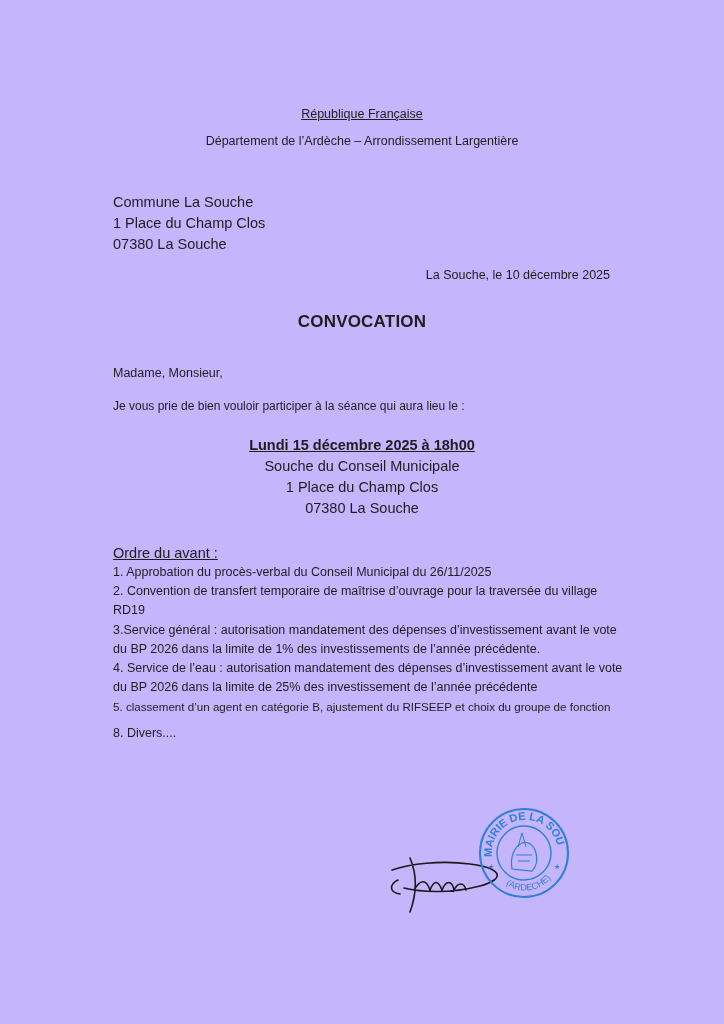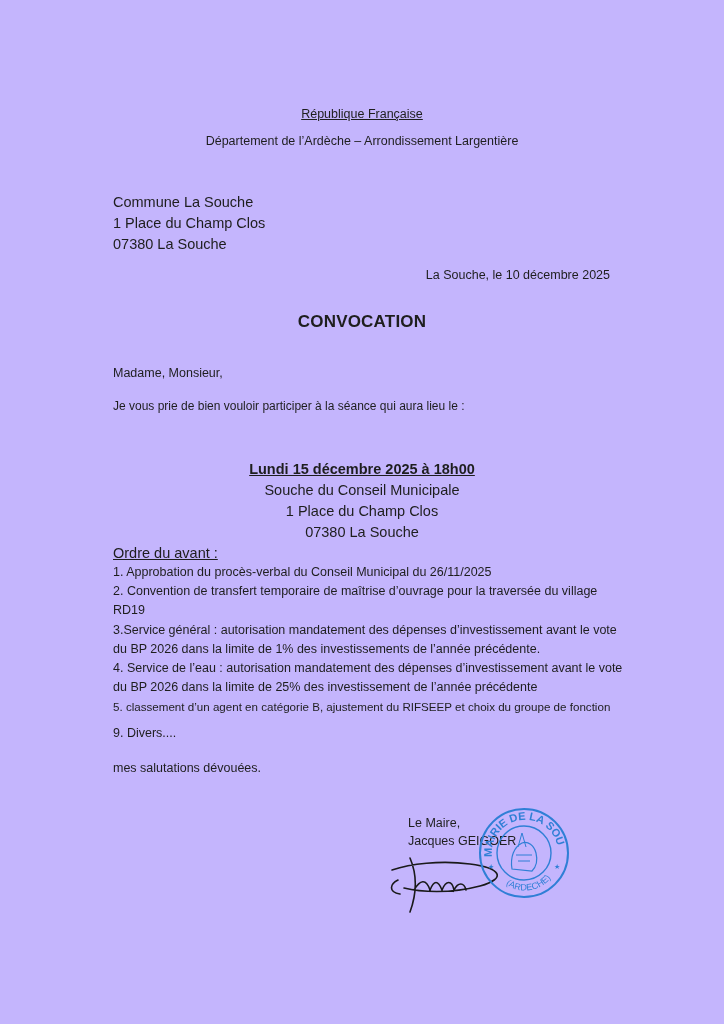--- a/index.html
+++ b/index.html
@@ -42,21 +42,21 @@
       top: 312px; left: 0; width: 724px; text-align: center;
       font-size: 17px; font-weight: bold; letter-spacing: 0.2px;
     }
     .salutation {
       left: 113px; top: 366px; font-size: 12.5px;
     }
     .intro {
       left: 113px; top: 399px; font-size: 12px;
     }
     .meeting {
-      top: 459px; left: 0; width: 724px; text-align: center;
+      top: 435px; left: 0; width: 724px; text-align: center;
       font-size: 14.5px; line-height: 21px;
     }
     .meeting .when {
       font-weight: bold; text-decoration: underline;
     }
     .agenda {
       left: 113px; top: 543px; font-size: 12.5px; line-height: 19.2px;
     }
     .agenda .heading {
       font-size: 14.5px; text-decoration: underline; line-height: 20px;
@@ -113,30 +113,25 @@
     <div class="item">1. Approbation du procès-verbal du Conseil Municipal du 26/11/2025</div>
     <div class="item">2. Convention de transfert temporaire de maîtrise d’ouvrage pour la traversée du village</div>
     <div class="item">RD19</div>
     <div class="item">3.Service général : autorisation mandatement des dépenses d’investissement avant le vote</div>
     <div class="item">du BP 2026 dans la limite de 1% des investissements de l’année précédente.</div>
     <div class="item">4. Service de l’eau : autorisation mandatement des dépenses d’investissement avant le vote</div>
     <div class="item">du BP 2026 dans la limite de 25% des investissement de l’année précédente</div>
     <div class="item" style="font-size:11.6px">5. classement d’un agent en catégorie B, ajustement du RIFSEEP et choix du groupe de fonction</div>
   </div>
 
-  <div class="abs divers">9. Divers....</div>
+  <div class="abs divers">8. Divers....</div>
 
   <div class="abs closing">
-    <div>mes salutations dévouées.</div>
   </div>
 
-  <div class="abs signature-block">
-    <div>Le Maire,</div>
-    <div>Jacques GEIGOER</div>
-  </div>
 
   <svg class="signature-svg" width="140" height="70" viewBox="0 0 140 70">
     <path d="M30 8 C 36 22, 38 40, 30 62 M 12 20 C 30 14, 60 10, 90 14 C 120 18, 128 28, 100 36 C 70 44, 40 42, 24 38 M 34 40 C 40 30, 46 28, 50 40 C 54 30, 58 30, 62 40 C 66 30, 72 30, 74 40 C 78 32, 84 32, 86 40 M 18 30 C 10 34, 8 42, 20 44" fill="none" stroke="#1a1a1a" stroke-width="1.6" stroke-linecap="round"></path>
   </svg>
 
   <svg class="stamp" width="92" height="92" viewBox="0 0 92 92">
     <defs>
       <path id="stampArcTop" d="M 14 50 A 33 33 0 1 1 80 42"></path>
       <path id="stampArcBottom" d="M 22 72 A 33 33 0 0 0 72 72"></path>
     </defs>

